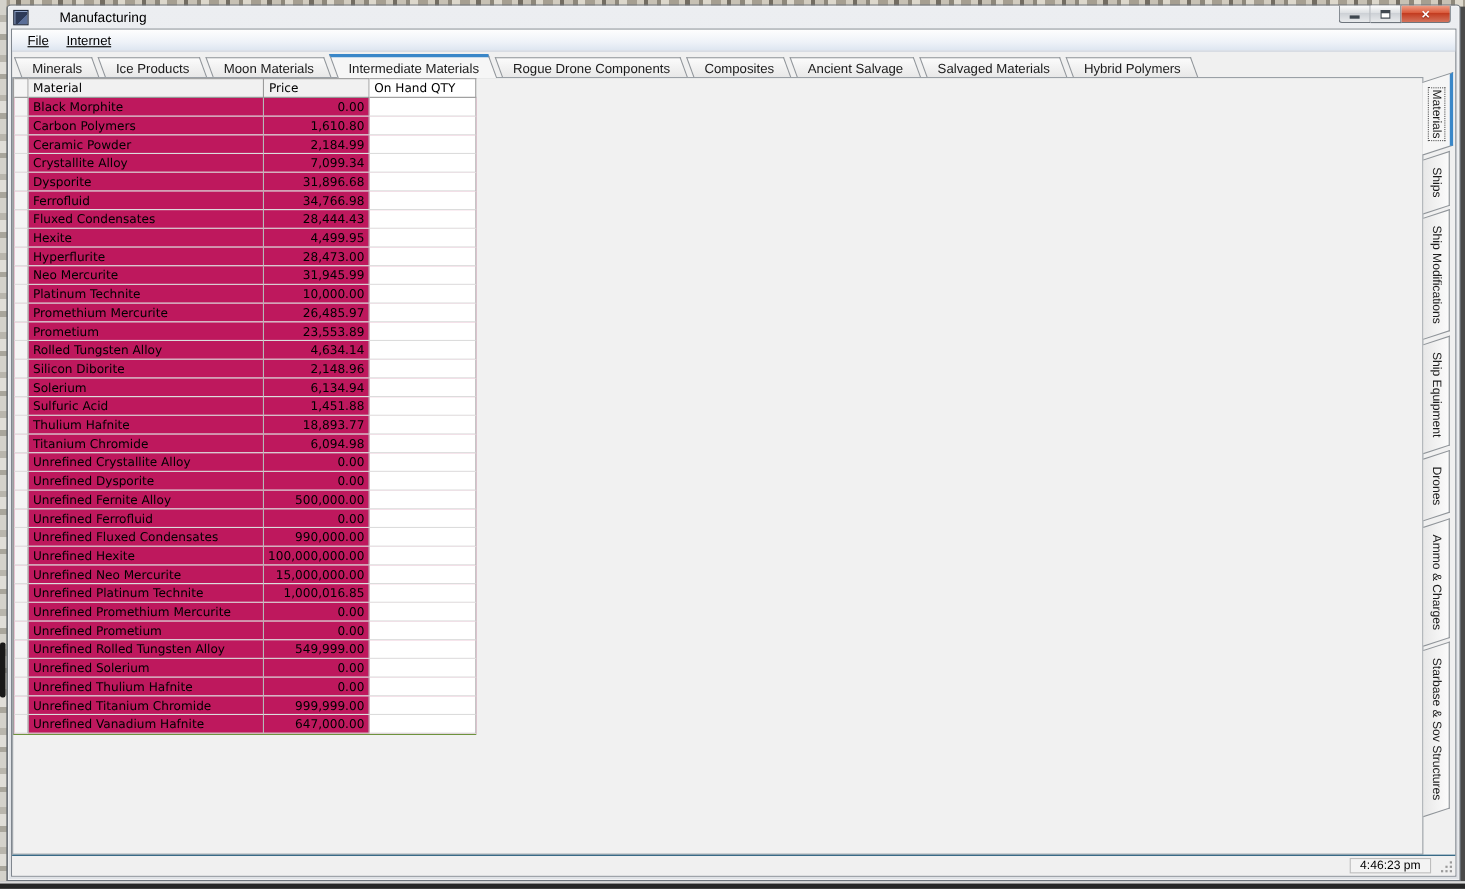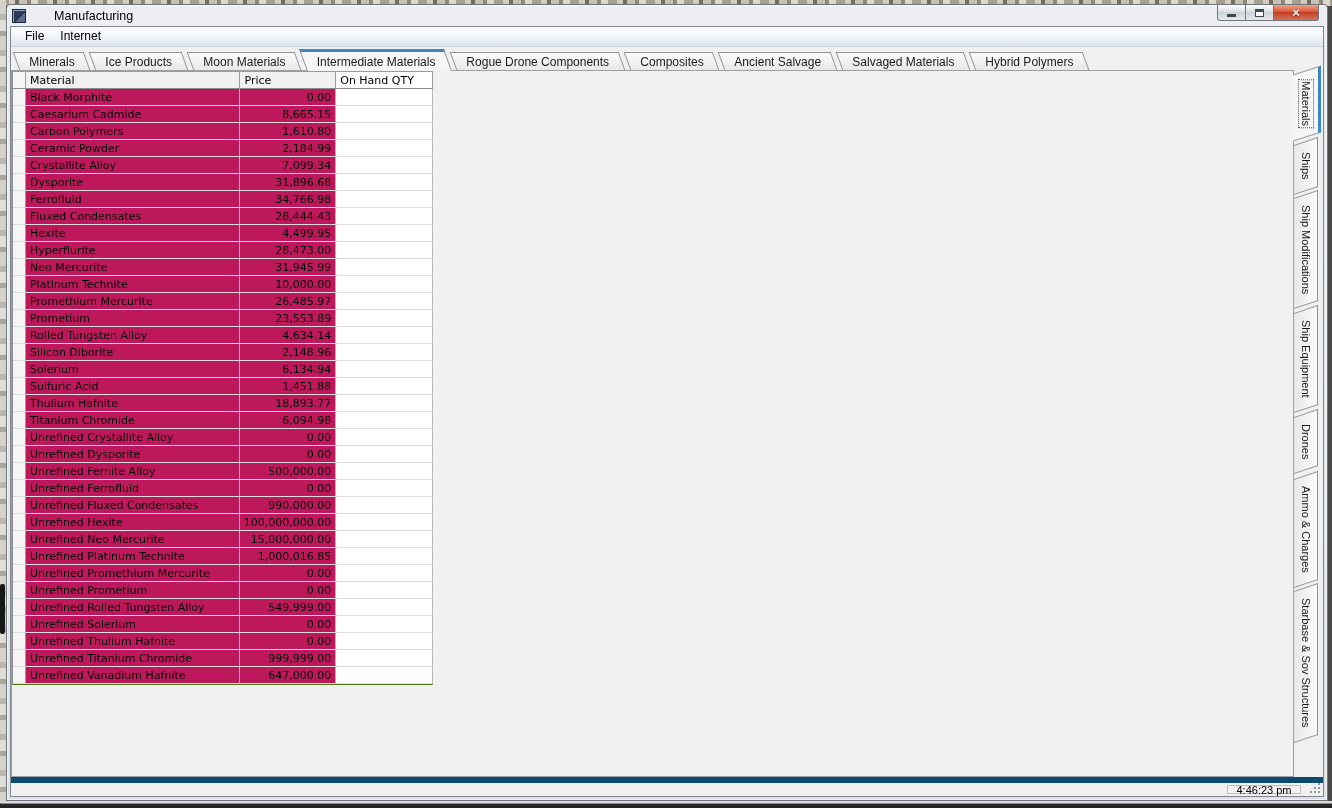--- a/index.html
+++ b/index.html
@@ -31,22 +31,22 @@
   .wbtn.close { width:45px; border-left:none; border-radius:0 0 3px 0;
     background:linear-gradient(180deg,#f0a088,#d9593a 45%,#c23a1e 46%,#d4735c); }
   .glyph-min { width:9px; height:3px; background:#3f4850; margin-top:6px; }
   .glyph-max { width:9px; height:8px; border:1px solid #3f4850; border-top:3px solid #3f4850; background:#fff; }
   .glyph-close { color:#fff; font-size:13px; font-weight:bold; line-height:1; text-shadow:0 1px 1px #7e1f0c; }
 
   .window-body { position:absolute; left:3px; right:3px; top:21px; bottom:3px;
     border:1px solid #7f868e; background:#f0f0f0; }
 
   
-  .menubar { position:absolute; top:0; left:0; right:0; height:20px; display:flex; align-items:flex-start;
-    background:linear-gradient(180deg,#fefefe,#eef2f8 60%,#dde5f0); border-bottom:1px solid #cdd3dd; padding-left:6px; }
+  .menubar { position:absolute; top:0; left:0; right:0; height:20px; display:flex; align-items:flex-end;
+    background:linear-gradient(180deg,#fefefe,#eef2f8 60%,#dde5f0); border-bottom:1px solid #cdd3dd; padding-left:6px;text-decoration:underline; }
   .menu-item { font-size:12px; color:#000; padding:2px 8px; }
 
   
   .tabstrip-top { position:absolute; top:20px; left:0; right:30px; height:23px;
     display:flex; align-items:flex-end; padding-left:5px; }
   .ttab { height:18px; margin-right:5px; padding:0 12px; display:flex; align-items:center;
     border:1px solid #8f9499; border-bottom:none; background:linear-gradient(180deg,#fbfbfb,#e8e8e8);
     transform:skewX(20deg); position:relative; z-index:1; }
   .ttab-label { transform:skewX(-20deg); font-size:12px; color:#1a1a1a; white-space:nowrap; }
   .ttab.selected { height:22px; background:#f6f6f6; border-top:3px solid var(--accent,#3a87c8);
@@ -78,21 +78,21 @@
     display:flex; flex-direction:column; align-items:flex-start; }
   .vtab { width:24px; margin-bottom:4px; padding:10px 0; display:flex; justify-content:center;
     border:1px solid #8f9499; border-left:none; background:linear-gradient(90deg,#e8e8e8,#fbfbfb);
     transform:skewY(-18deg); position:relative; z-index:1; }
   .vtab-label { writing-mode:vertical-rl; transform:skewY(18deg); font-size:11px; color:#1a1a1a; white-space:nowrap; }
   .vtab.selected { width:28px; margin-left:-1px; background:#f6f6f6;
     border-right:3px solid var(--accent,#3a87c8); z-index:3; }
   .vtab.selected .vtab-label { outline:1px dotted #555; outline-offset:1px; }
 
   
-  .statusbar { position:absolute; left:0; right:0; bottom:0; height:19px; background:#f0f0f0; border-top:6px solid #0c4a6e; }
+  .statusbar { position:absolute; left:0; right:0; bottom:0; height:19px; background:#f0f0f0; border-top:1px solid #0c4a6e; }
   .time-panel { position:absolute; right:22px; top:2px; bottom:2px; width:74px;
     border:1px solid #bdbdbd; background:#f3f3f3; display:flex; align-items:center; justify-content:center;
     font-size:11px; color:#000; }
   .size-grip { position:absolute; right:2px; bottom:2px; width:14px; height:14px; }
   .size-grip::after { content:""; position:absolute; right:1px; bottom:1px; width:2px; height:2px; background:#9a9a9a;
     box-shadow:-4px 0 #9a9a9a,-8px 0 #9a9a9a,0 -4px #9a9a9a,-4px -4px #9a9a9a,0 -8px #9a9a9a; }
 </style>
 </head>
 <body>
 
@@ -179,28 +179,20 @@
 
             <div class="grid-row">
               <div class="cell sel">
                 
               </div>
               <div class="cell mat">Black Morphite</div>
               <div class="cell price">0.00</div>
               <div class="cell qty"></div>
             </div>
 
-            <div class="grid-row">
-              <div class="cell sel">
-                
-              </div>
-              <div class="cell mat">Caesarium Cadmide</div>
-              <div class="cell price">8,665.15</div>
-              <div class="cell qty"></div>
-            </div>
 
             <div class="grid-row">
               <div class="cell sel">
                 
               </div>
               <div class="cell mat">Carbon Polymers</div>
               <div class="cell price">1,610.80</div>
               <div class="cell qty"></div>
             </div>
 

